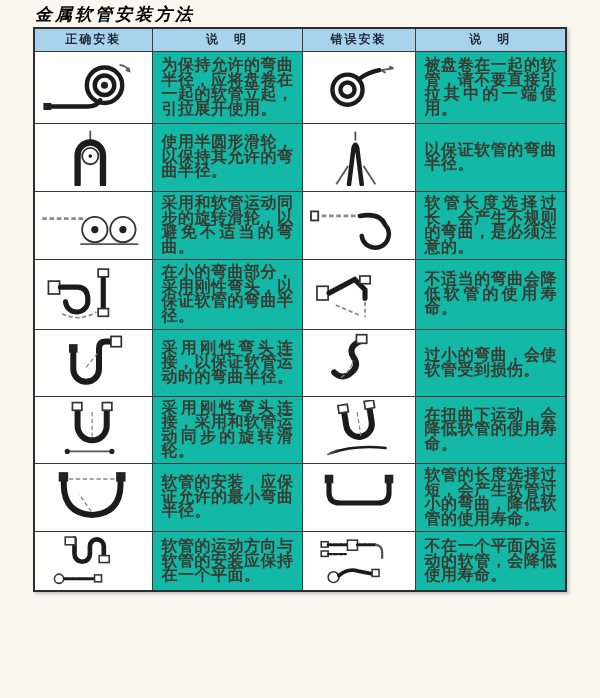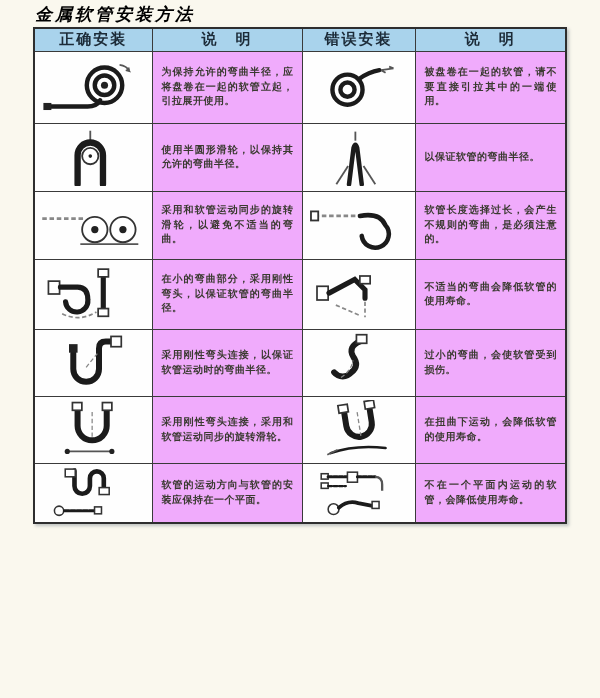--- a/index.html
+++ b/index.html
@@ -19,27 +19,27 @@
     position:absolute; left:33px; top:27px;
     width:532px; border-collapse:collapse; table-layout:fixed;
     border:2px solid #2e2e2e;
     box-shadow:2px 2px 3px rgba(120,130,140,.45);
     background:#fefefe;
   }
   col.c1{width:118px;} col.c2{width:150px;} col.c3{width:113px;} col.c4{width:151px;}
   th, td { border:1px solid #3a3a3a; }
   thead th {
     height:23px; background:#a9d3ec; color:#1c2b38;
-    font-size:15px; font-weight:bold; letter-spacing:2px;
+    font-size:12px; font-weight:bold; letter-spacing:2px;
     text-align:center; vertical-align:middle;
   }
   td.img-cell { background:#fefefe; text-align:center; vertical-align:middle; }
   td.note-cell {
-    background:#f0abfc; color:#3a3a30;
-    font-size:10px; font-weight:bold; line-height:14.5px;
+    background:#14b8a6; color:#3a3a30;
+    font-size:16px; font-weight:bold; line-height:14.5px;
     padding:4px 8px 4px 9px; vertical-align:middle;
     text-align:justify; letter-spacing:0.5px;
   }
   tr.r1{height:72px;} tr.r2{height:68px;} tr.r3{height:68px;padding-left:38px;}
   tr.r4{height:70px;} tr.r5{height:67px;} tr.r6{height:67px;}
   tr.r7{height:68px;} tr.r8{height:68px;} tr.r9{height:60px;}
   svg.ill { display:block; margin:0 auto; }
   .hose { fill:none; stroke:#1b1b1b; stroke-linecap:round; }
   .thin { fill:none; stroke:#555; }
   .dash { fill:none; stroke:#888; stroke-dasharray:5 3; }
@@ -200,20 +200,40 @@
             <line class="dash" stroke-width="1.5" x1="55" y1="14" x2="55" y2="42"></line>
           </g>
           <path class="hose" stroke-width="3" d="M22,62 Q50,52 86,56"></path>
           <line class="thin" stroke-width="2" x1="18" y1="64" x2="30" y2="58"></line>
         </svg>
       </td>
       <td class="note-cell">在扭曲下运动，会降低软管的使用寿命。</td>
     </tr>
 
 
+    <tr class="r8">
+      <td class="img-cell">
+        <svg class="ill" width="110" height="60" viewBox="0 0 120 70">
+          <path class="hose" stroke-width="7" d="M26,16 Q24,54 59,56 Q94,54 92,16"></path>
+          <rect class="fitd" x="20" y="6" width="11" height="11"></rect>
+          <rect class="fitd" x="87" y="6" width="11" height="11"></rect>
+          <line class="dash" stroke-width="1.5" x1="32" y1="14" x2="86" y2="14"></line>
+          <line class="dash" stroke-width="1.5" x1="58" y1="52" x2="44" y2="32"></line>
+        </svg>
+      </td>
+      <td class="note-cell">软管的安装，应保证允许的最小弯曲半径。</td>
+      <td class="img-cell">
+        <svg class="ill" width="104" height="60" viewBox="0 0 110 70">
+          <path class="hose" stroke-width="6" d="M20,18 V30 Q20,42 33,42 H77 Q90,42 90,30 V18"></path>
+          <rect class="fitd" x="15" y="9" width="10" height="10"></rect>
+          <rect class="fitd" x="85" y="9" width="10" height="10"></rect>
+        </svg>
+      </td>
+      <td class="note-cell">软管的长度选择过短，会产生软管过小的弯曲，降低软管的使用寿命。</td>
+    </tr>
 
     <tr class="r9">
       <td class="img-cell">
         <svg class="ill" width="110" height="54" viewBox="0 0 120 70">
           <path class="hose" stroke-width="6" d="M36,6 V26 A10,10 0 0,0 56,26 V16 A9,9 0 0,1 74,16 V30"></path>
           <rect class="fit" x="24" y="4" width="13" height="10"></rect>
           <rect class="fit" x="68" y="28" width="13" height="9"></rect>
           <circle class="fit" cx="16" cy="58" r="6"></circle>
           <line class="hose" stroke-width="4" stroke-dasharray="6 2" x1="23" y1="58" x2="62" y2="58"></line>
           <rect class="fit" x="62" y="53" width="9" height="9"></rect>

